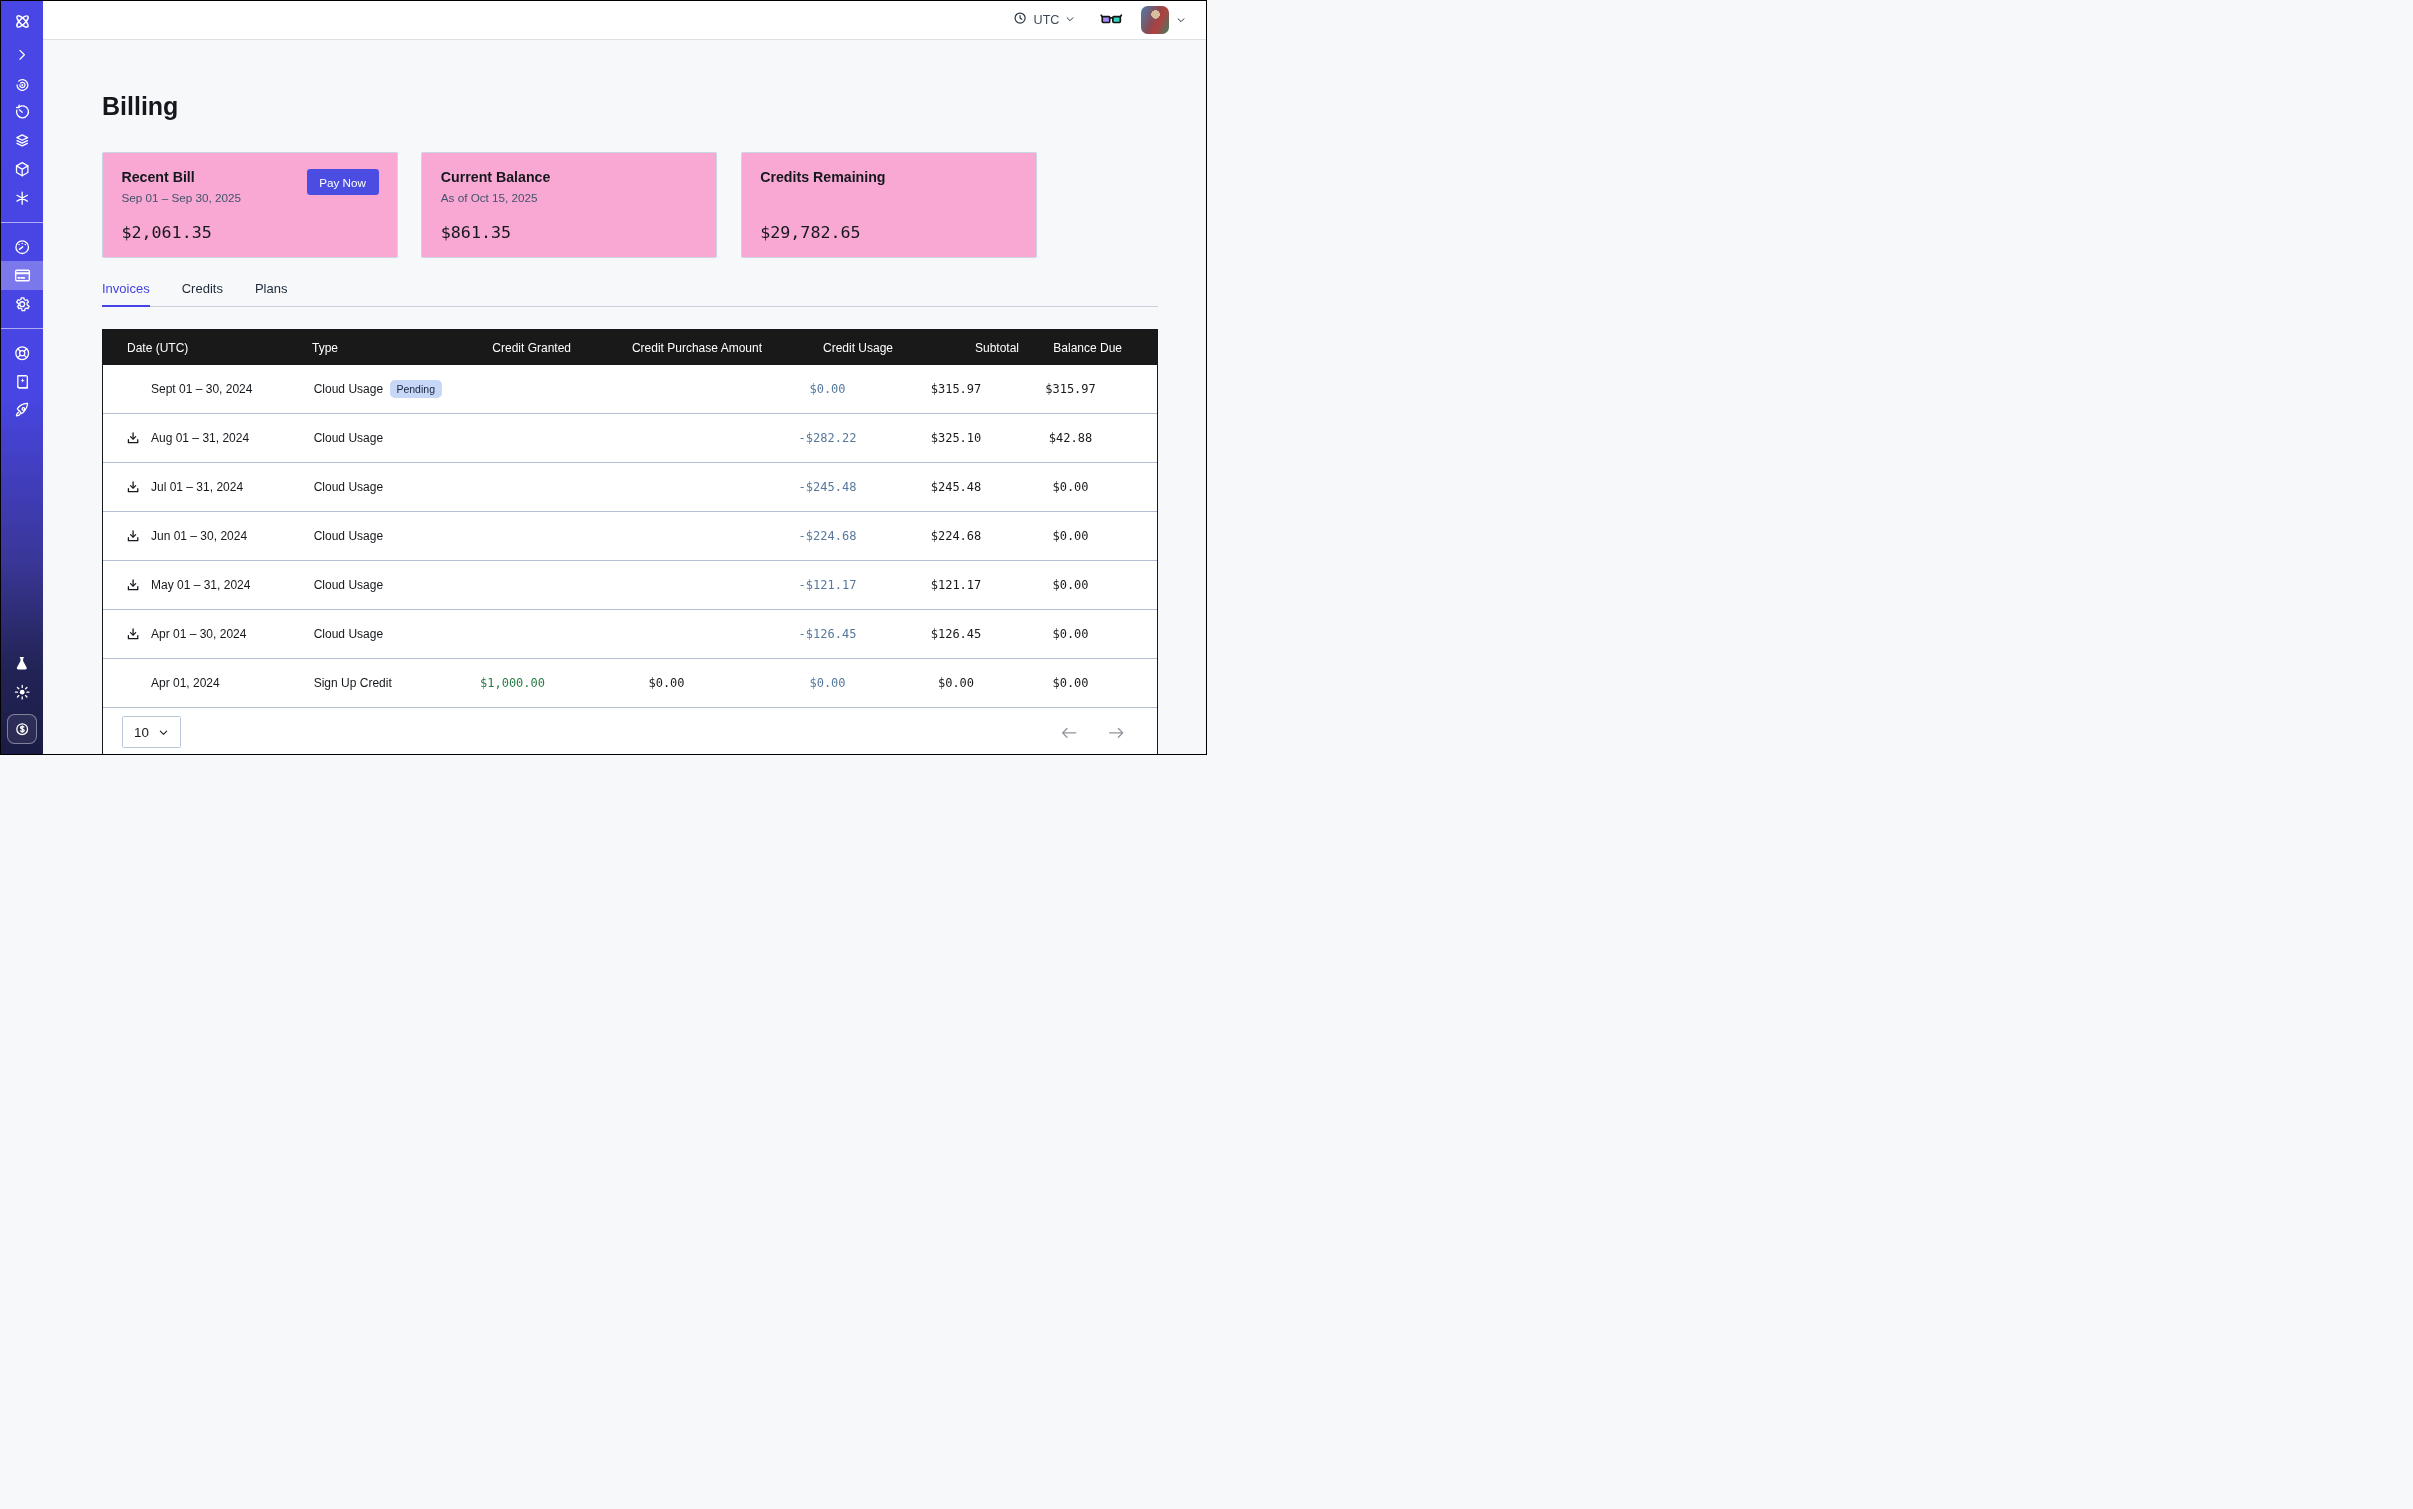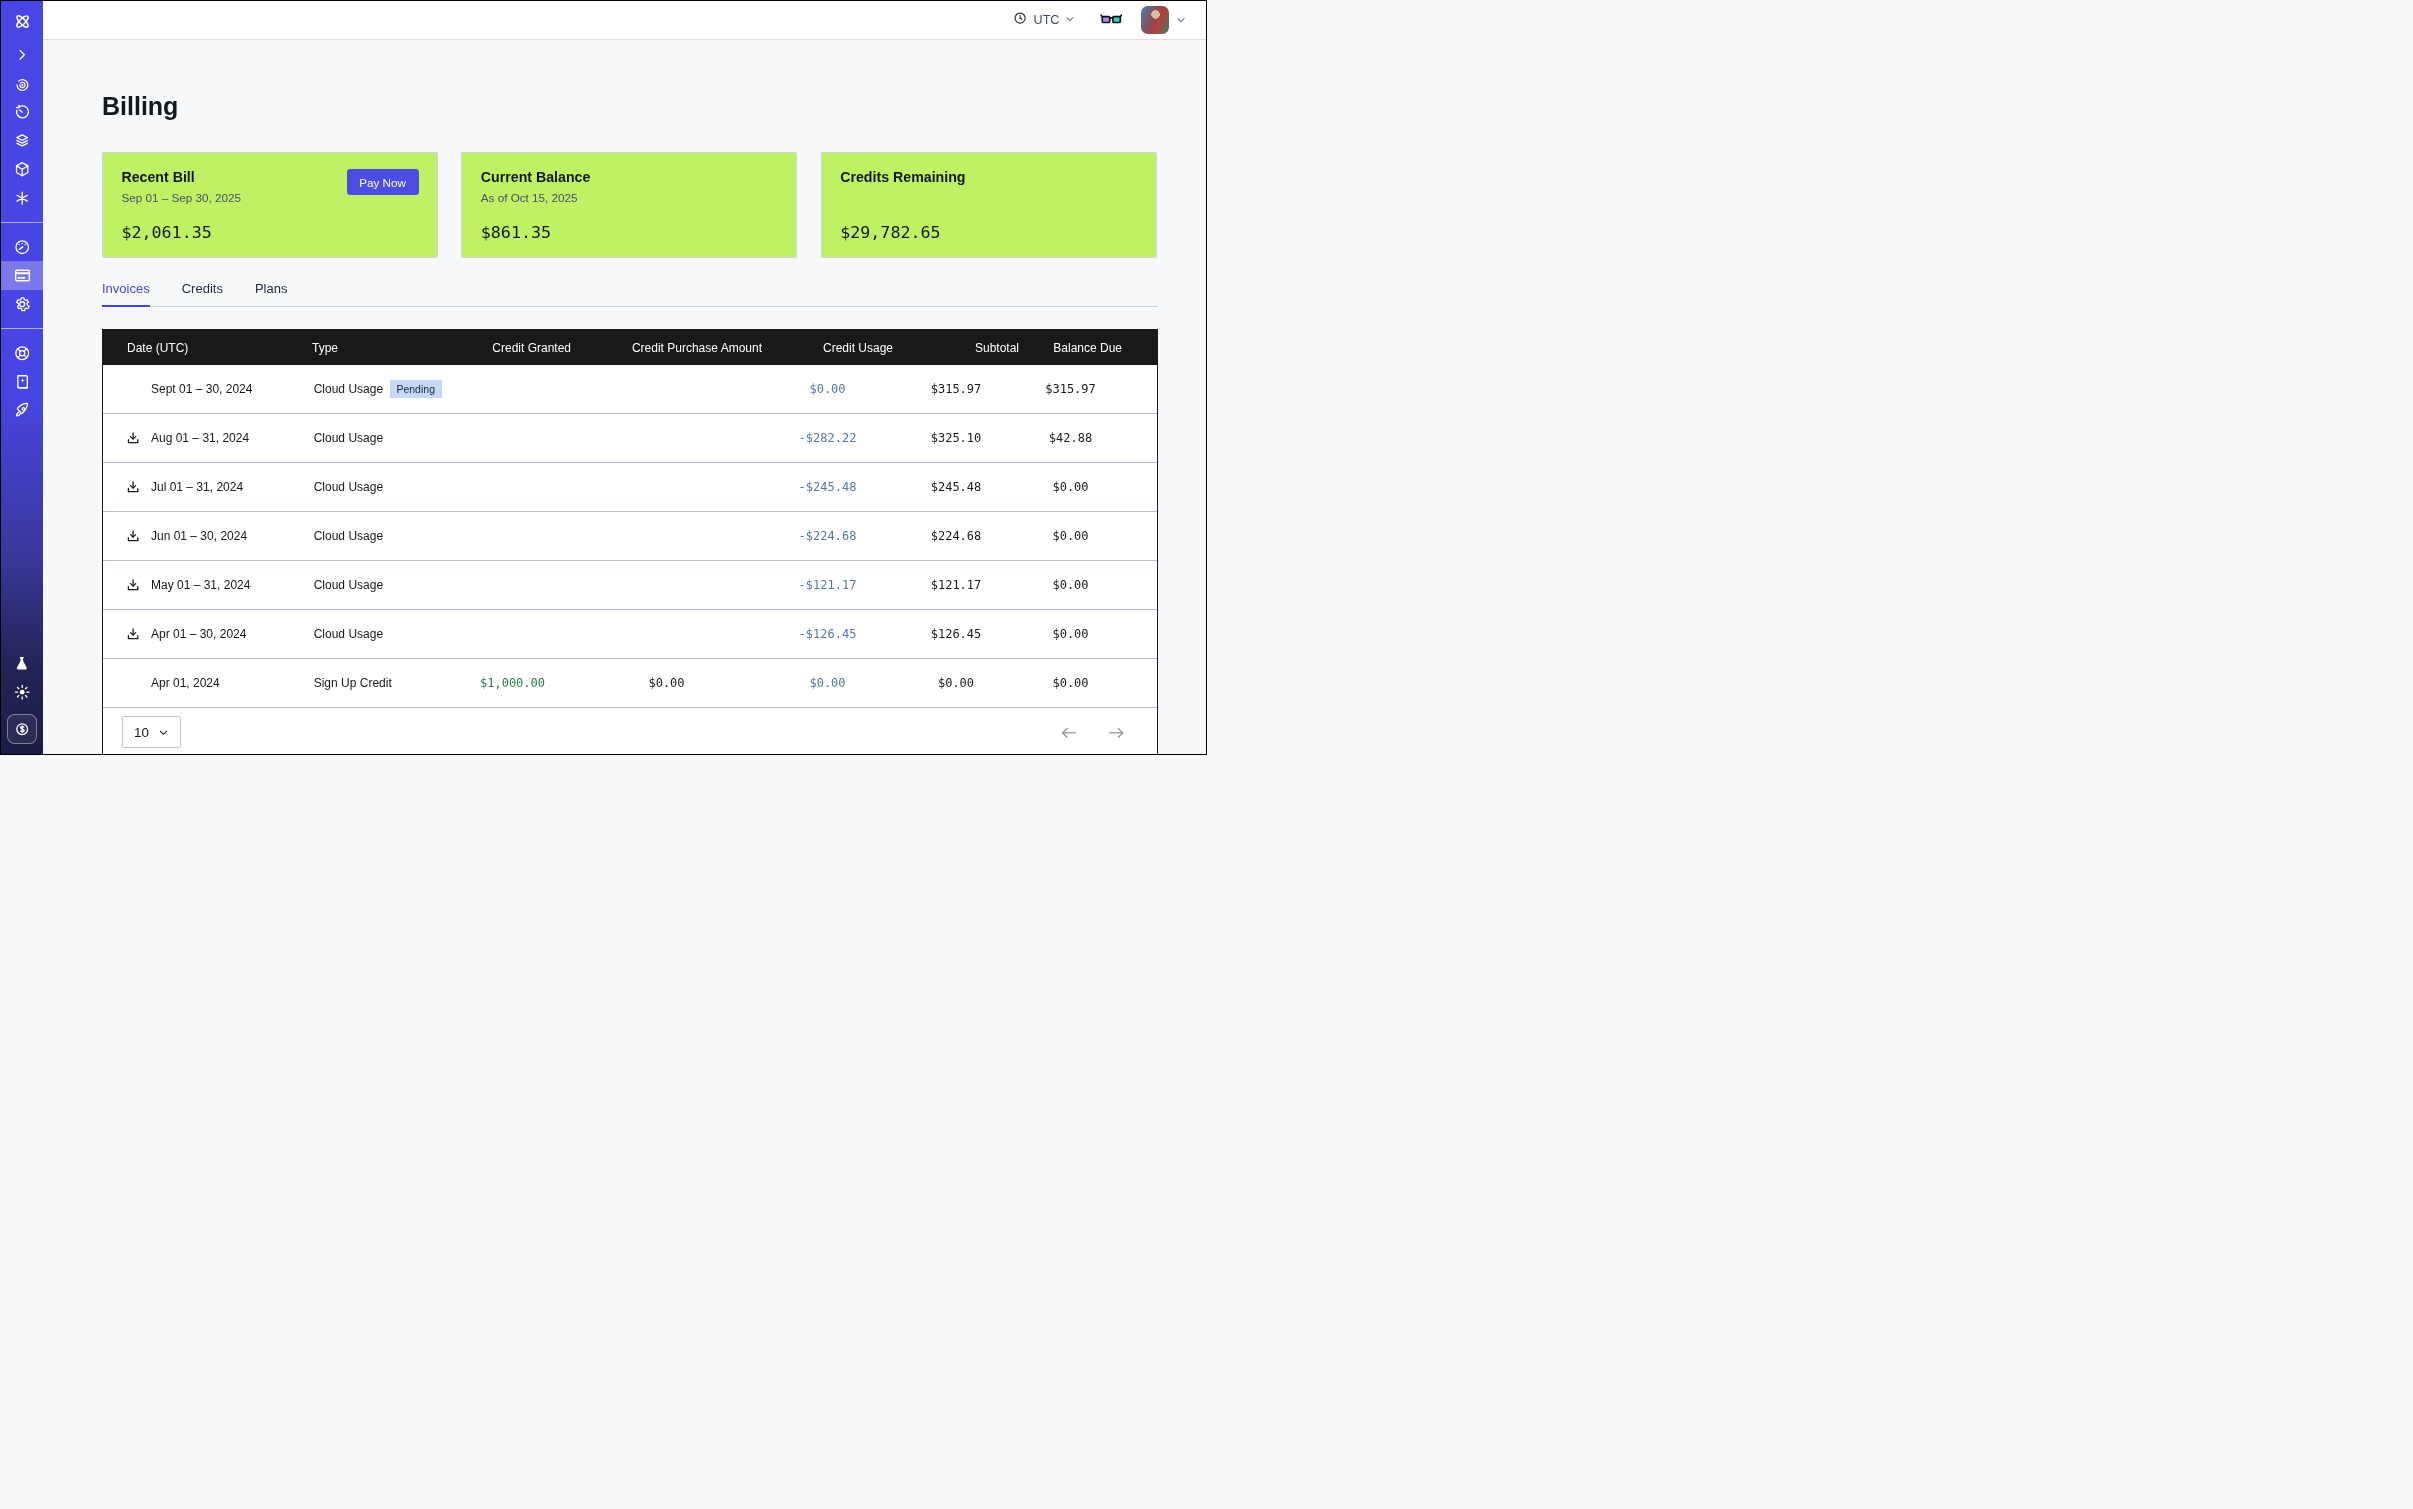--- a/index.html
+++ b/index.html
@@ -43,21 +43,21 @@
       radial-gradient(circle at 52% 30%,#D8BE9E 0 17%,rgba(0,0,0,0) 18%),
       linear-gradient(115deg,#4a7fae 0%,#8a4a52 45%,#b23f3f 62%,#3f7f63 100%);
   }
 
   .content{flex:1;padding-left:59px;}
   .page-title{margin:52px 0 0;font-size:25px;font-weight:600;color:#14181D;}
 
   
   .cards{display:flex;gap:23.4px;margin-top:31px;}
   .card{
-    width:336px;height:106px;box-sizing:border-box;background:#bef264;
+    width:296px;height:106px;box-sizing:border-box;background:#f9a8d4;
     border:0.8px solid #CBD5E2;border-radius:1.7px;padding:16px 18.4px 15px;
     display:flex;flex-direction:column;
   }
   .card-head{display:flex;justify-content:space-between;align-items:flex-start;}
   .card-title{font-size:14.2px;font-weight:600;color:#14181D;}
   .card-sub{font-size:11.7px;color:#41536B;margin-top:5.9px;}
   .card-amount{margin-top:auto;font-family:"DejaVu Sans Mono",monospace;font-size:16.7px;color:#15181C;}
   .paynow{
     background:#4B4DE2;color:#fff;font-size:11.7px;border:none;border-radius:3.3px;
     padding:6.7px 12.6px;cursor:pointer;font-family:"Liberation Sans",sans-serif;
@@ -81,21 +81,21 @@
   thead th.left{text-align:left;}
   thead th.first{padding-left:24px;}
   thead th.last{padding-right:35px;}
   tbody td{height:48px;font-size:12px;border-top:0.8px solid #B2BFD2;padding:0;}
   tbody tr:first-child td{border-top:none;}
   .date-cell{position:relative;padding-left:48px;color:#15181C;}
   .dl-icon{position:absolute;left:22.6px;top:50%;transform:translateY(-50%);display:flex;cursor:pointer;}
   .type-cell{padding-left:1.7px;}
   .badge{
     display:inline-block;background:#C6D7F8;color:#17253C;font-size:10.5px;
-    padding:2.5px 6.7px 3.3px;border-radius:0;margin-left:6.7px;vertical-align:0.8px;
+    padding:2.5px 6.7px 3.3px;border-radius:5px;margin-left:6.7px;vertical-align:0.8px;
   }
   td.num{font-family:"DejaVu Sans Mono",monospace;text-align:center;color:#1A1A1A;font-size:12px;}
   td.usage{color:#56789E;}
   td.granted{color:#287D46;}
   td.balance{padding-right:35px;}
 
   .table-footer{
     display:flex;align-items:center;justify-content:space-between;
     border-top:0.8px solid #B2BFD2;height:48px;padding:0 32px 0 19px;
   }

